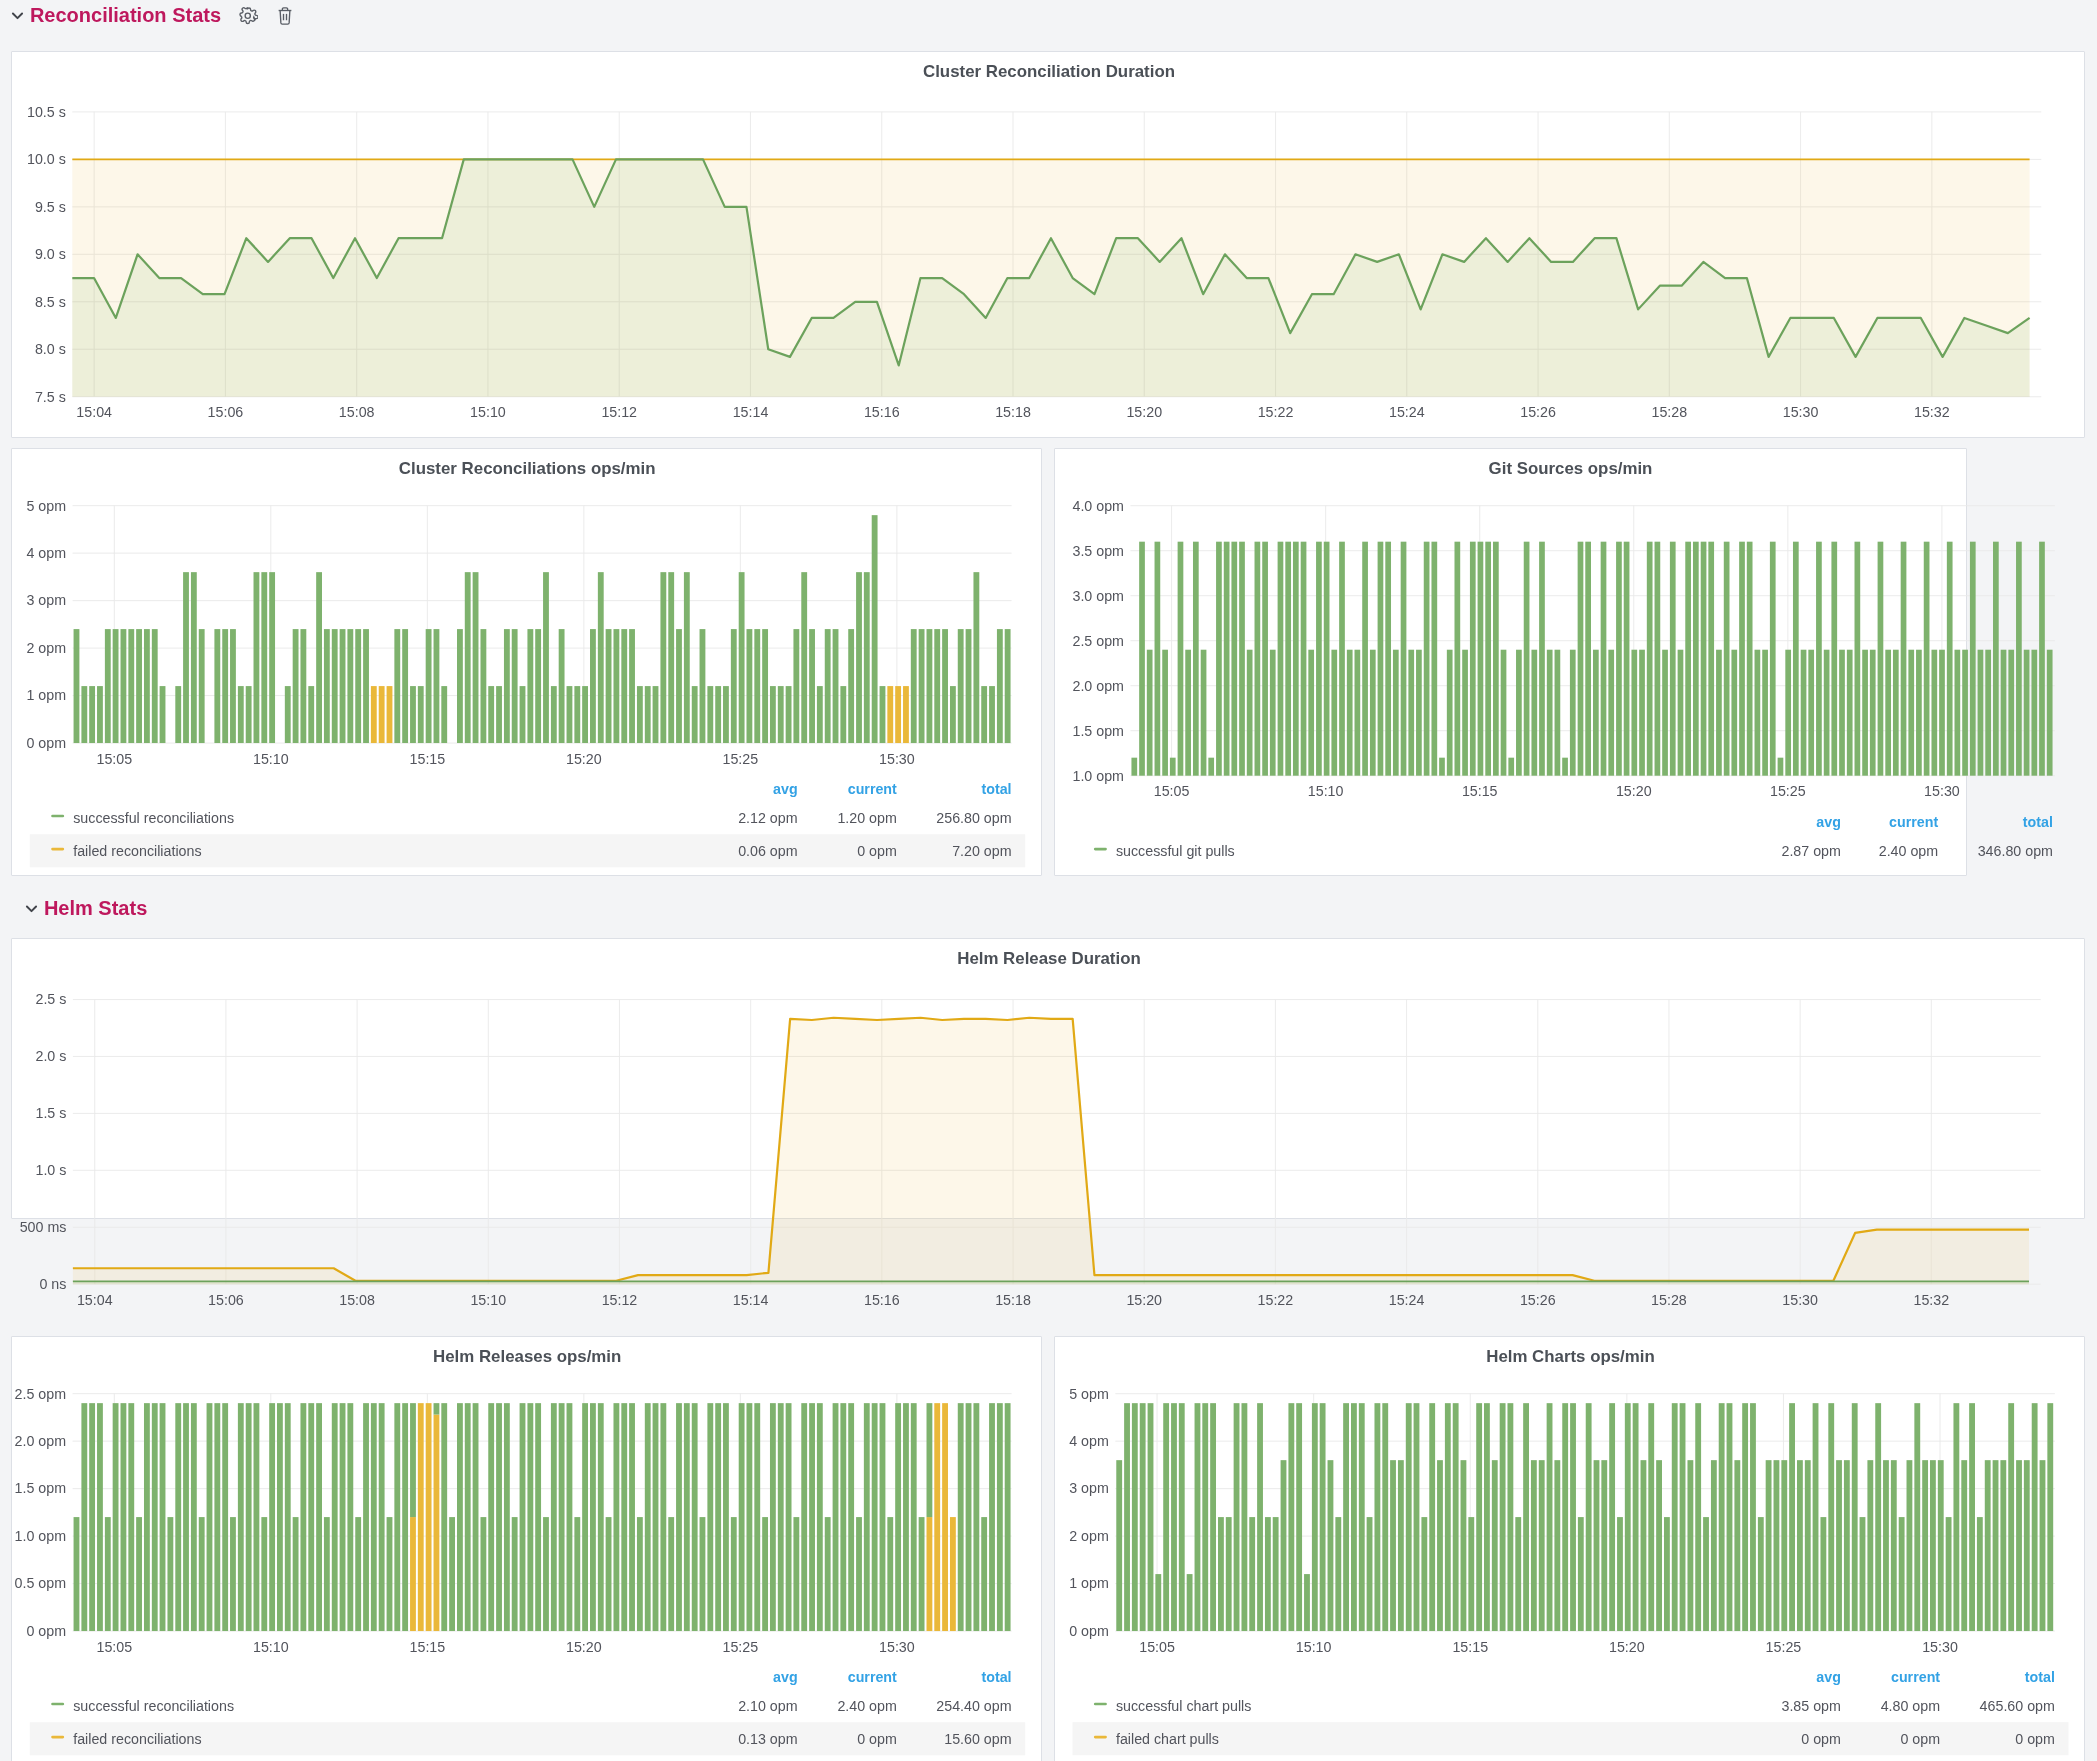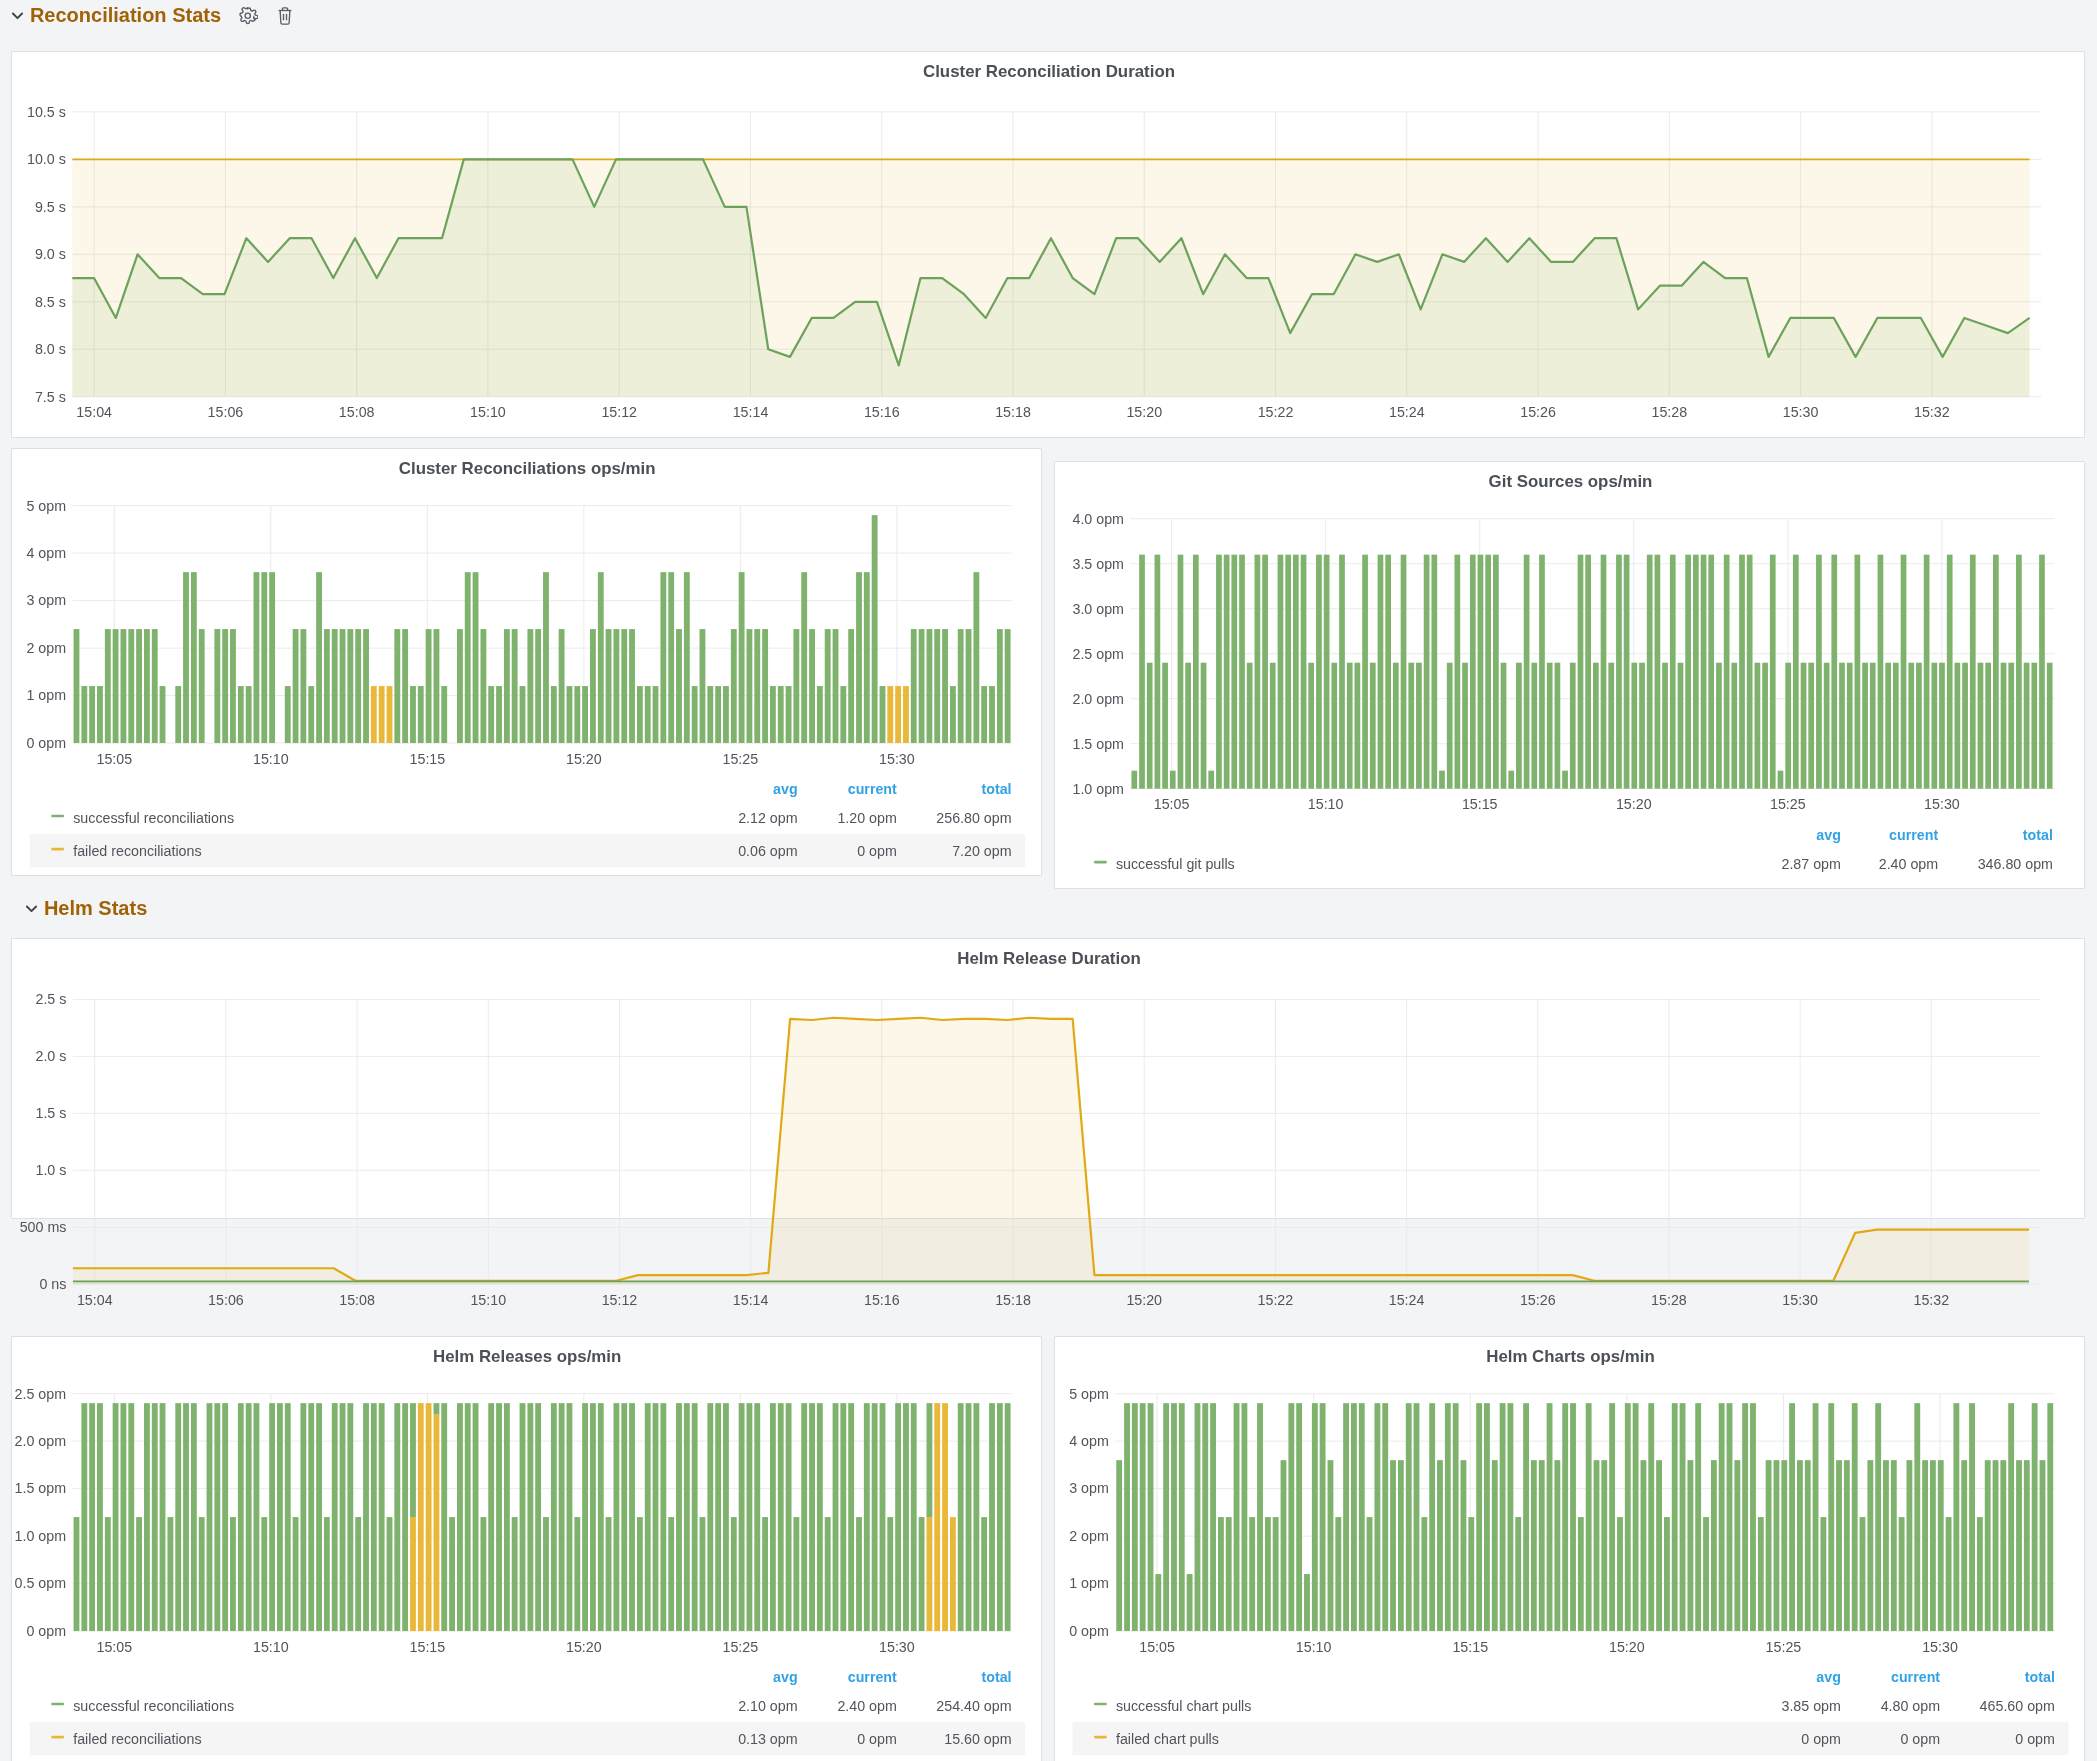--- a/index.html
+++ b/index.html
@@ -1,17 +1,17 @@
 <!DOCTYPE html>
 <html style="font-size:10.4px"><head><meta charset="utf-8"><style>
 * { margin:0; padding:0; box-sizing:border-box; }
 html,body { width:2097px; height:1761px; background:#f3f4f6; font-family:"Liberation Sans", sans-serif; overflow:hidden; }
 .panel { position:absolute; background:#fff; border:1px solid #dde0e6; border-radius:1px; }
 .rowhead { position:absolute; display:flex; align-items:center; opacity:0.999; }
-.rowhead .t { font-size:20px; font-weight:bold; color:#a16207; margin-left:3.9px; }
+.rowhead .t { font-size:20px; font-weight:bold; color:#be185d; margin-left:3.9px; }
 .icon { margin-left:17px; display:flex; align-items:center; }
 </style></head>
 <body>
 <div class="rowhead" style="left:9px;top:3.9px">
     <svg width="17" height="17" viewBox="0 0 26 26">
       <path d="M6 10 L13 17 L20 10" fill="none" stroke="#41444b" stroke-width="3" stroke-linecap="round" stroke-linejoin="round"></path>
     </svg>
     <span class="t">Reconciliation Stats</span>
     <span class="icon">
       <svg width="19.5" height="19.5" viewBox="0 0 24 24" fill="none" stroke="#5a5e66" stroke-width="1.7">
@@ -236,21 +236,21 @@
       <text x="94" y="576" font-size="22" fill="#52545c">successful reconciliations</text>
       <text x="1211" y="576" text-anchor="end" font-size="22" fill="#52545c">2.12 opm</text>
       <text x="1364" y="576" text-anchor="end" font-size="22" fill="#52545c">1.20 opm</text>
       <text x="1541" y="576" text-anchor="end" font-size="22" fill="#52545c">256.80 opm</text>
       <rect x="60" y="615" width="20" height="4" rx="2" fill="#eab839"></rect>
       <text x="94" y="627" font-size="22" fill="#52545c">failed reconciliations</text>
       <text x="1211" y="627" text-anchor="end" font-size="22" fill="#52545c">0.06 opm</text>
       <text x="1364" y="627" text-anchor="end" font-size="22" fill="#52545c">0 opm</text>
       <text x="1541" y="627" text-anchor="end" font-size="22" fill="#52545c">7.20 opm</text>
     </svg></div>
-<div class="panel" style="left:1054px;top:461px;width:1031px;height:428px"><svg width="1031" height="428" font-family="Liberation Sans" viewBox="0 0 1590 660">
+<div class="panel" style="left:1054px;top:448px;width:913px;height:428px"><svg width="1031" height="428" font-family="Liberation Sans" viewBox="0 0 1590 660">
       <text x="795" y="38" text-anchor="middle" font-size="26" font-weight="bold" fill="#4b5057">Git Sources ops/min</text>
       <line x1="116.4" y1="87.4" x2="1542" y2="87.4" stroke="#e9e9e9" stroke-width="1.4"></line>
       <line x1="116.4" y1="156.8" x2="1542" y2="156.8" stroke="#e9e9e9" stroke-width="1.4"></line>
       <line x1="116.4" y1="226.2" x2="1542" y2="226.2" stroke="#e9e9e9" stroke-width="1.4"></line>
       <line x1="116.4" y1="295.6" x2="1542" y2="295.6" stroke="#e9e9e9" stroke-width="1.4"></line>
       <line x1="116.4" y1="365.0" x2="1542" y2="365.0" stroke="#e9e9e9" stroke-width="1.4"></line>
       <line x1="116.4" y1="434.4" x2="1542" y2="434.4" stroke="#e9e9e9" stroke-width="1.4"></line>
       <line x1="116.4" y1="503.8" x2="1542" y2="503.8" stroke="#e9e9e9" stroke-width="1.4"></line>
       <line x1="179.8" y1="87.4" x2="179.8" y2="503.8" stroke="#e9e9e9" stroke-width="1.4"></line>
       <line x1="417.4" y1="87.4" x2="417.4" y2="503.8" stroke="#e9e9e9" stroke-width="1.4"></line>

